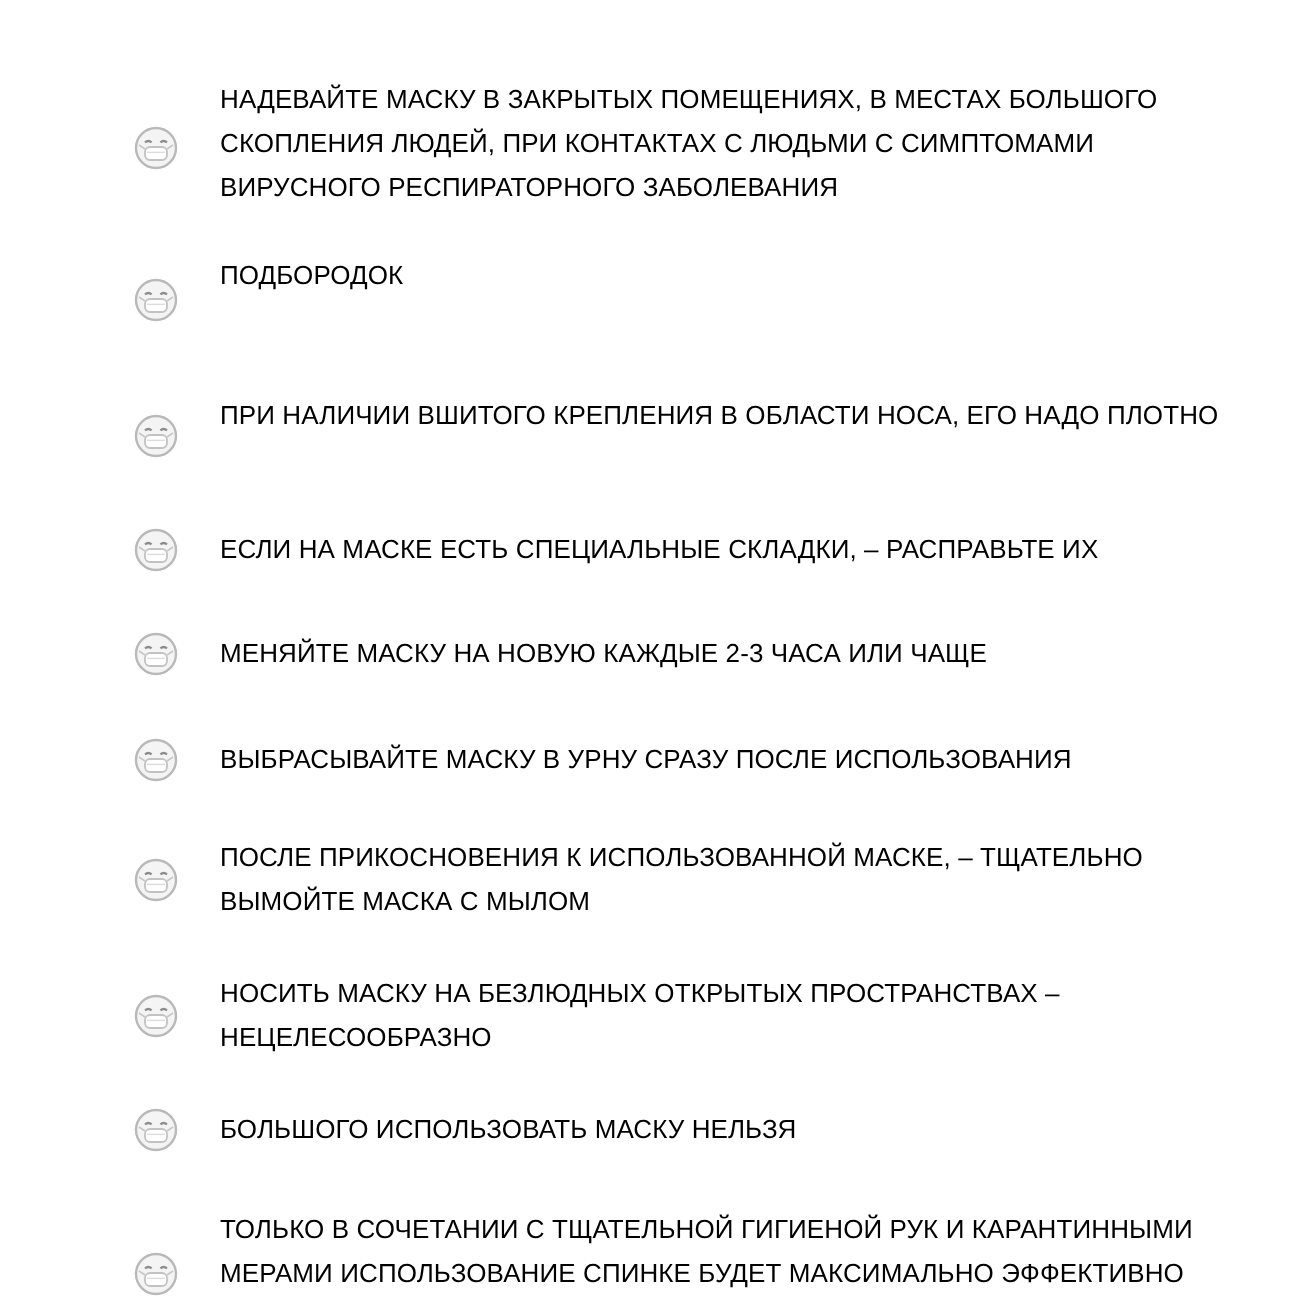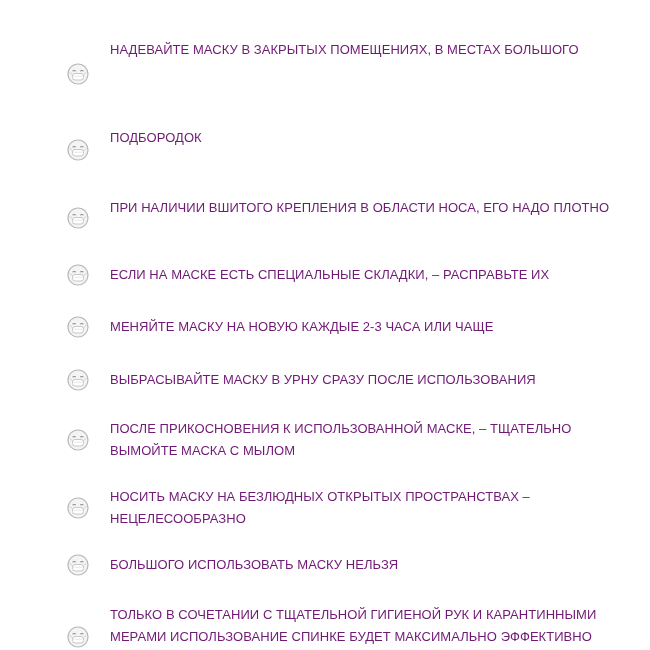--- a/index.html
+++ b/index.html
@@ -31,21 +31,21 @@
       width: 22px;
       height: 22px;
     }
     .icon svg { display: block; width: 22px; height: 22px; }
     .text {
       position: absolute;
       left: 110px;
       width: 510px;
       font-size: 13px;
       line-height: 22px;
-      color: #701a75;
+      color: #000000;
       letter-spacing: 0.05px;
       white-space: nowrap;
     }
     .line { display: block; height: 22px; }
   </style>
 </head>
 <body>
 
 <div class="page">
 
@@ -55,20 +55,22 @@
           <circle cx="11" cy="11" r="10" fill="#f4f4f4" stroke="#b9b9b9" stroke-width="1.2"></circle>
           <path d="M5.5 8.2 Q7.2 6.8 8.8 8.2" fill="none" stroke="#8c8c8c" stroke-width="1.1"></path>
           <path d="M13.2 8.2 Q14.8 6.8 16.5 8.2" fill="none" stroke="#8c8c8c" stroke-width="1.1"></path>
           <rect x="5.5" y="10.5" width="11" height="6.5" rx="2.5" fill="#ffffff" stroke="#c2c2c2" stroke-width="0.9"></rect>
           <line x1="6.5" y1="13.2" x2="15.5" y2="13.2" stroke="#dcdcdc" stroke-width="0.7"></line>
           <path d="M5.5 11.5 L2.5 9.5 M16.5 11.5 L19.5 9.5" stroke="#c8c8c8" stroke-width="0.8"></path>
         </svg>
     </span>
     <div class="text">
       <span class="line">НАДЕВАЙТЕ МАСКУ В ЗАКРЫТЫХ ПОМЕЩЕНИЯХ, В МЕСТАХ БОЛЬШОГО</span>
+      <span class="line">СКОПЛЕНИЯ ЛЮДЕЙ, ПРИ КОНТАКТАХ С ЛЮДЬМИ С СИМПТОМАМИ</span>
+      <span class="line">ВИРУСНОГО РЕСПИРАТОРНОГО ЗАБОЛЕВАНИЯ</span>
     </div>
   </div>
 
   <div class="item" style="top:127px;">
     <span class="icon" style="top:12px;">
       <svg viewBox="0 0 22 22">
           <circle cx="11" cy="11" r="10" fill="#f4f4f4" stroke="#b9b9b9" stroke-width="1.2"></circle>
           <path d="M5.5 8.2 Q7.2 6.8 8.8 8.2" fill="none" stroke="#8c8c8c" stroke-width="1.1"></path>
           <path d="M13.2 8.2 Q14.8 6.8 16.5 8.2" fill="none" stroke="#8c8c8c" stroke-width="1.1"></path>
           <rect x="5.5" y="10.5" width="11" height="6.5" rx="2.5" fill="#ffffff" stroke="#c2c2c2" stroke-width="0.9"></rect>

